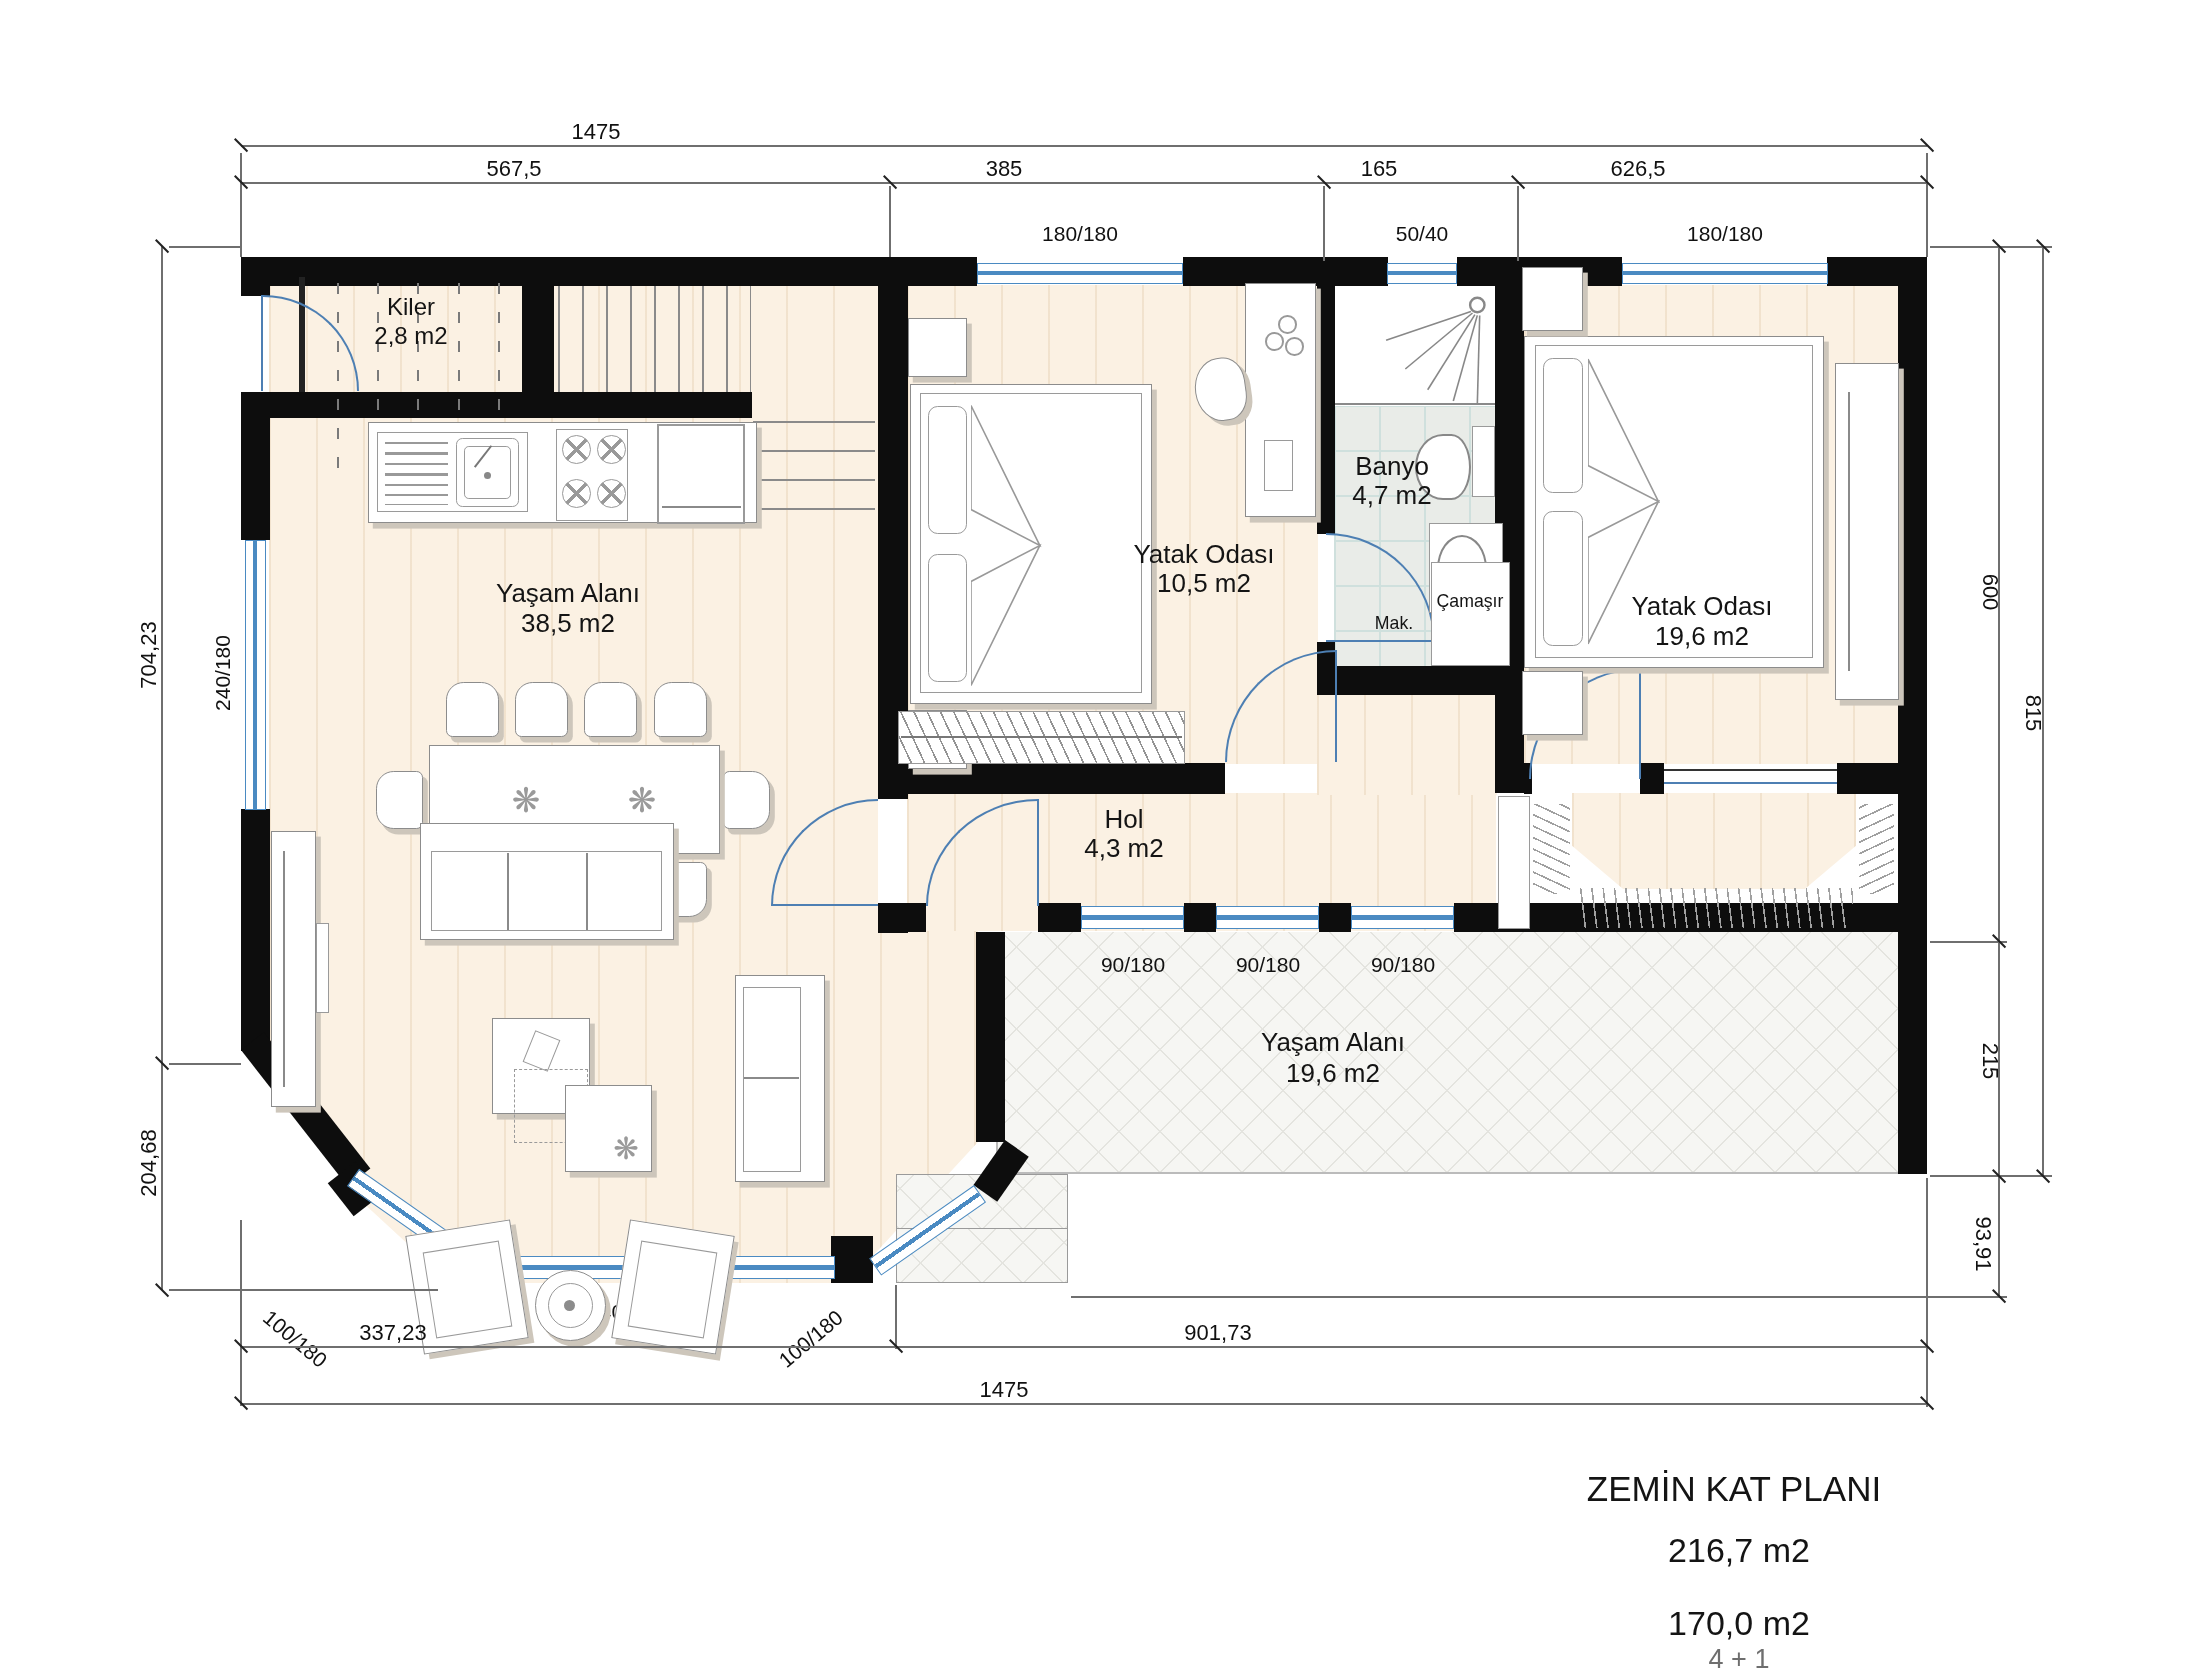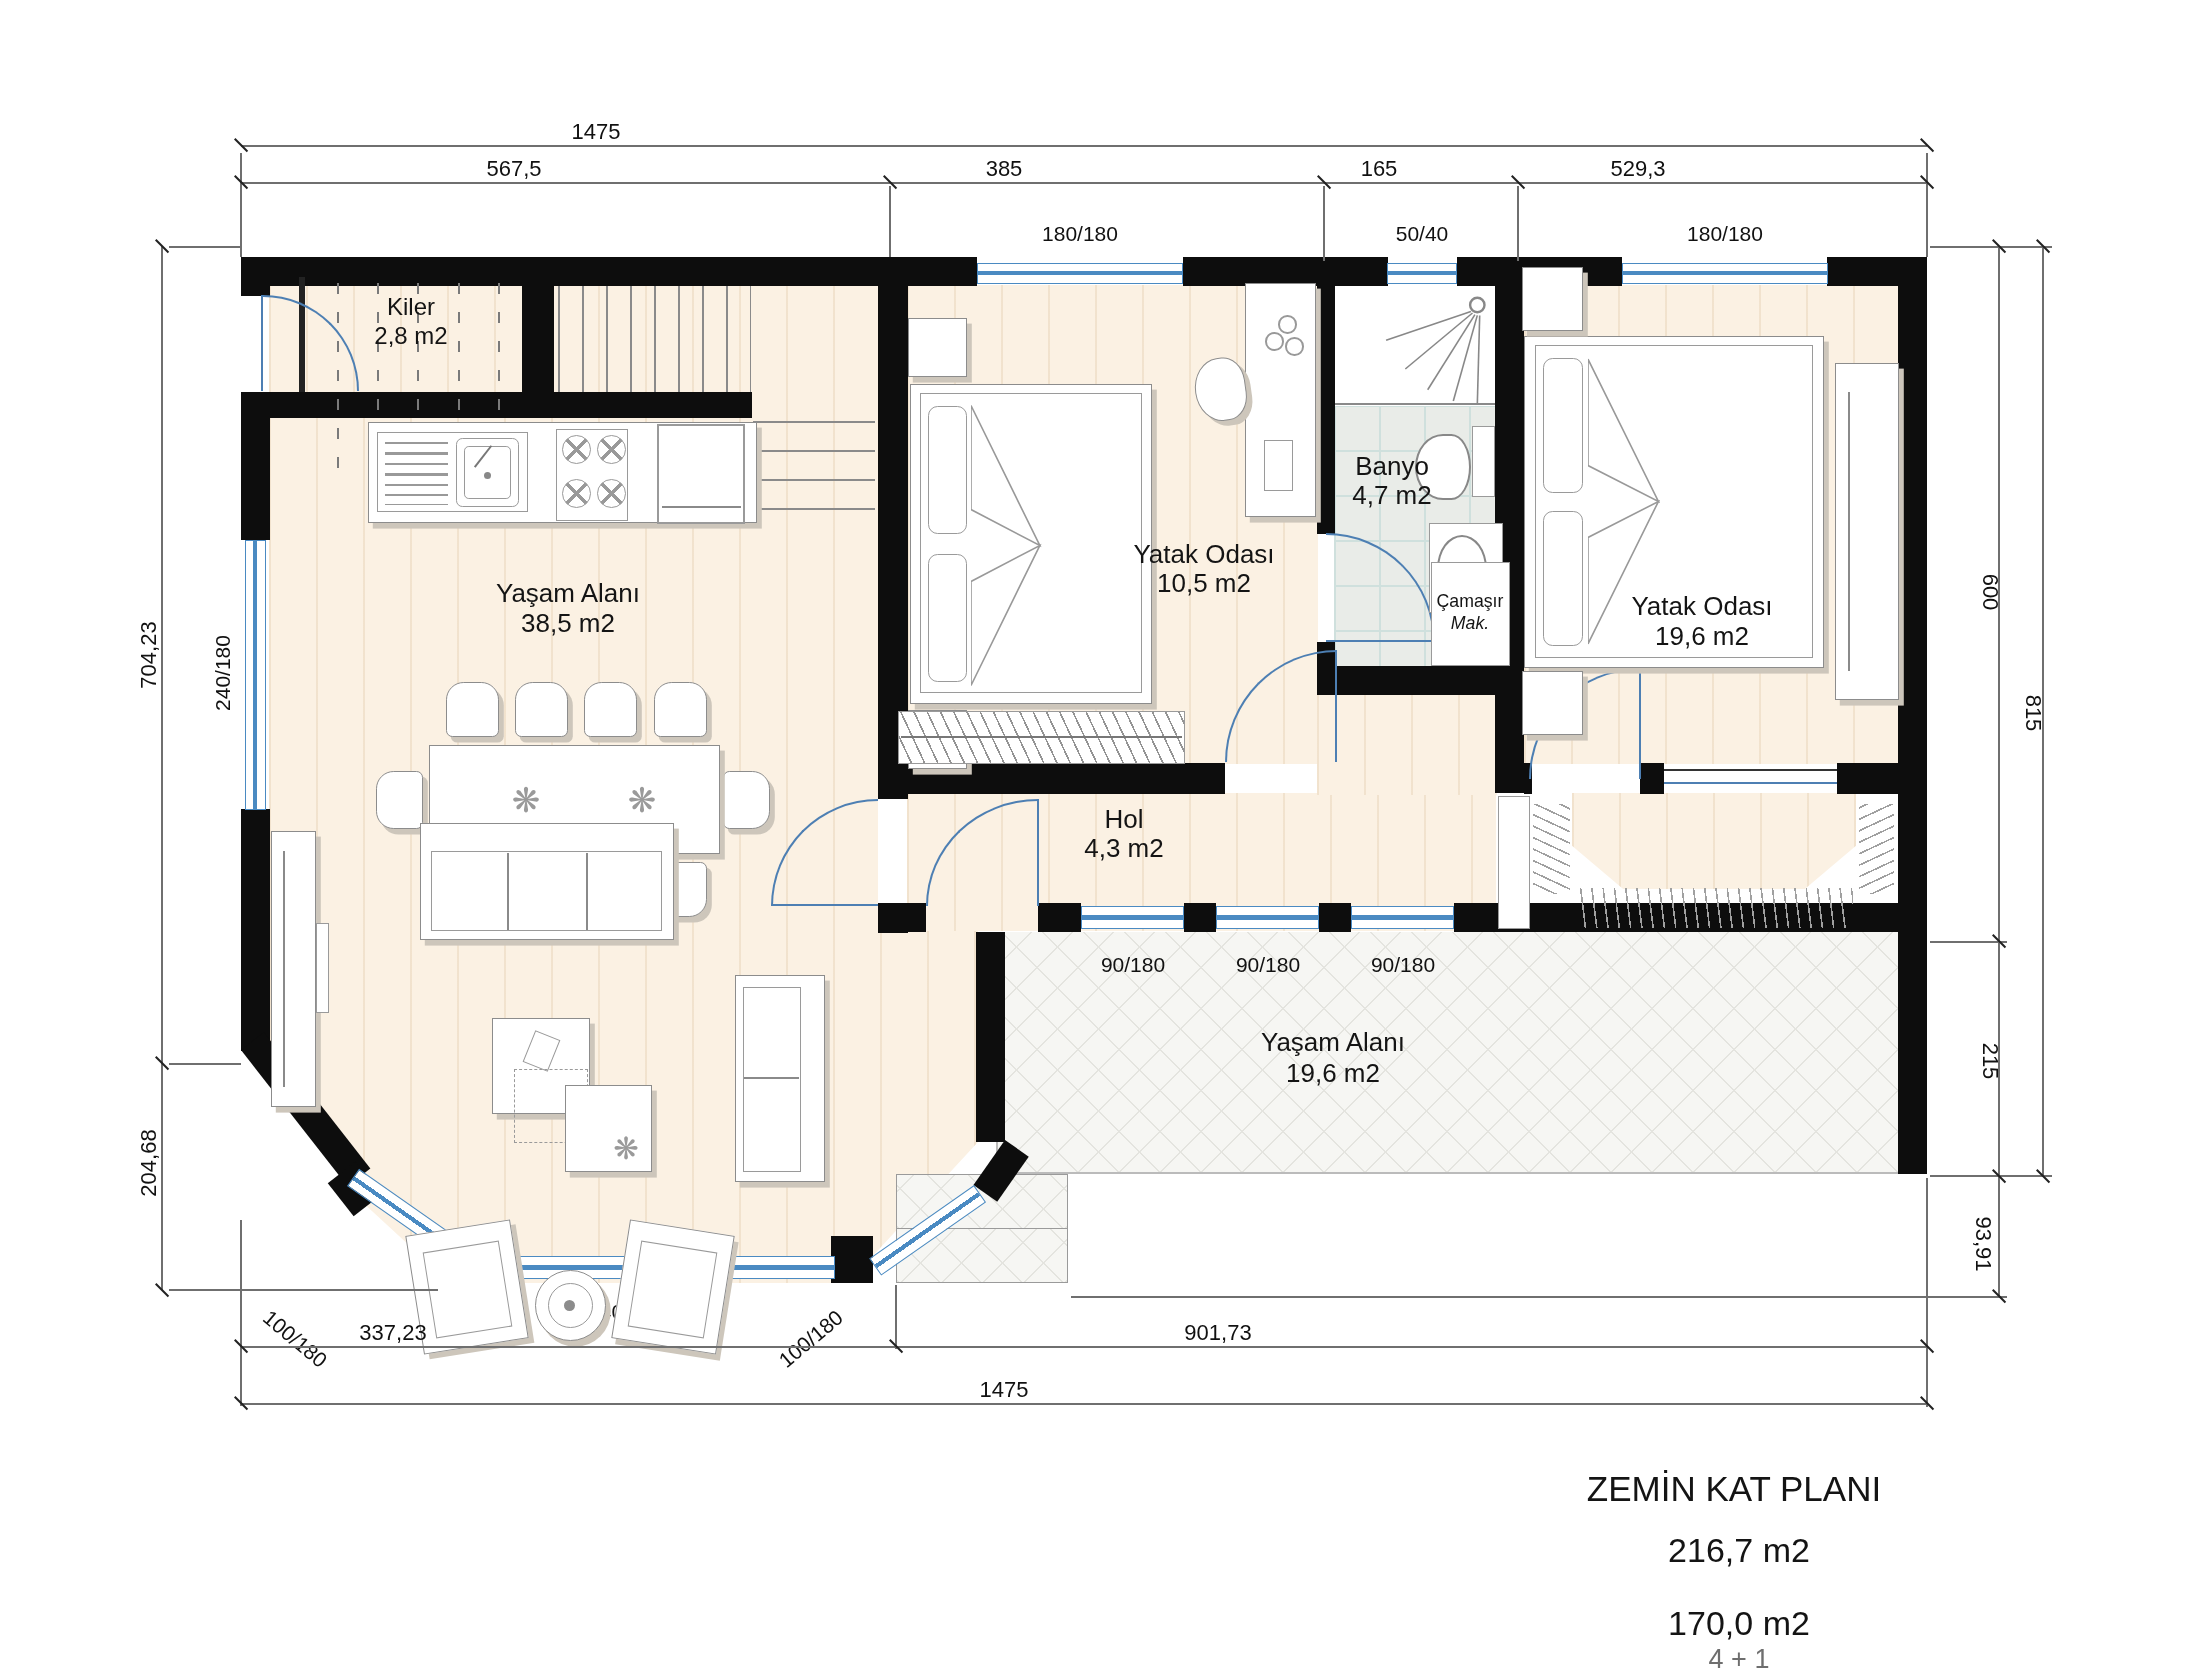--- a/index.html
+++ b/index.html
@@ -242,21 +242,21 @@
     <line x1="127" y1="33" x2="124" y2="145" stroke="#888" stroke-width="2"></line>
   </svg>
   <div class="thin" style="left:1472px;top:426px;width:22.5px;height:71px;"></div>
   <div class="abs" style="left:1415px;top:434px;width:56px;height:66px;border:2.4px solid #888;border-radius:50% 35% 35% 50% / 50% 50% 50% 50%;background:#fff;box-sizing:border-box;"></div>
   <div class="thin" style="left:1429px;top:523px;width:74px;height:90px;"></div>
   <div class="abs" style="left:1437px;top:535px;width:50px;height:67px;border:2.4px solid #888;border-radius:50%;background:#fff;box-sizing:border-box;"></div>
   <div class="line" style="left:1487px;top:567px;width:17.7px;height:3.2px;background:#888;"></div>
   <div class="abs" style="left:1456px;top:564px;width:8px;height:8px;border-radius:50%;background:#999;"></div>
   <div class="thin" style="left:1431px;top:562px;width:79px;height:104px;background:#fff;"></div>
   <div class="room small" style="left:1470px;top:601px;">Çamaşır</div>
-  <div class="room small" style="left:1470px;top:623px;font-style:italic;">Mak.</div>
+  <div class="room small" style="left:1394px;top:623px;">Mak.</div>
 
   <div class="furn" style="left:1524px;top:336px;width:300px;height:332px;"></div>
   <div class="thin" style="left:1535px;top:345px;width:278px;height:313px;"></div>
   <div class="thin" style="left:1543px;top:358px;width:40px;height:135px;border-radius:9.6px;"></div>
   <div class="thin" style="left:1543px;top:511px;width:40px;height:135px;border-radius:9.6px;"></div>
   <svg class="abs" style="left:1588px;top:349px;" width="80" height="305" viewBox="0 0 100 380">
     <polygon points="0,12 88,190 0,145" fill="#fff" stroke="#999" stroke-width="2"></polygon>
     <polygon points="0,368 88,190 0,235" fill="#fff" stroke="#999" stroke-width="2"></polygon>
   </svg>
   <div class="furn" style="left:1522px;top:267px;width:61px;height:64px;"></div>
@@ -295,21 +295,21 @@
   <div class="tick" style="left:1918px;top:144px;"></div>
   <div class="tick" style="left:232px;top:181px;"></div>
   <div class="tick" style="left:881px;top:181px;"></div>
   <div class="tick" style="left:1315px;top:181px;"></div>
   <div class="tick" style="left:1509px;top:181px;"></div>
   <div class="tick" style="left:1918px;top:181px;"></div>
   <div class="dimtxt" style="left:596px;top:132px;">1475</div>
   <div class="dimtxt" style="left:514px;top:169px;">567,5</div>
   <div class="dimtxt" style="left:1004px;top:169px;">385</div>
   <div class="dimtxt" style="left:1379px;top:169px;">165</div>
-  <div class="dimtxt" style="left:1638px;top:169px;">529,3</div>
+  <div class="dimtxt" style="left:1638px;top:169px;">626,5</div>
 
   <div class="dline" style="left:241px;top:1346px;width:1686px;height:1.6px;"></div>
   <div class="dline" style="left:241px;top:1403px;width:1686px;height:1.6px;"></div>
   <div class="dline" style="left:240px;top:1220px;width:1.6px;height:186px;"></div>
   <div class="dline" style="left:895px;top:1285px;width:1.6px;height:64px;"></div>
   <div class="dline" style="left:1926px;top:1178px;width:1.6px;height:229px;"></div>
   <div class="tick" style="left:232px;top:1345px;"></div>
   <div class="tick" style="left:887px;top:1345px;"></div>
   <div class="tick" style="left:1918px;top:1345px;"></div>
   <div class="tick" style="left:232px;top:1402px;"></div>

